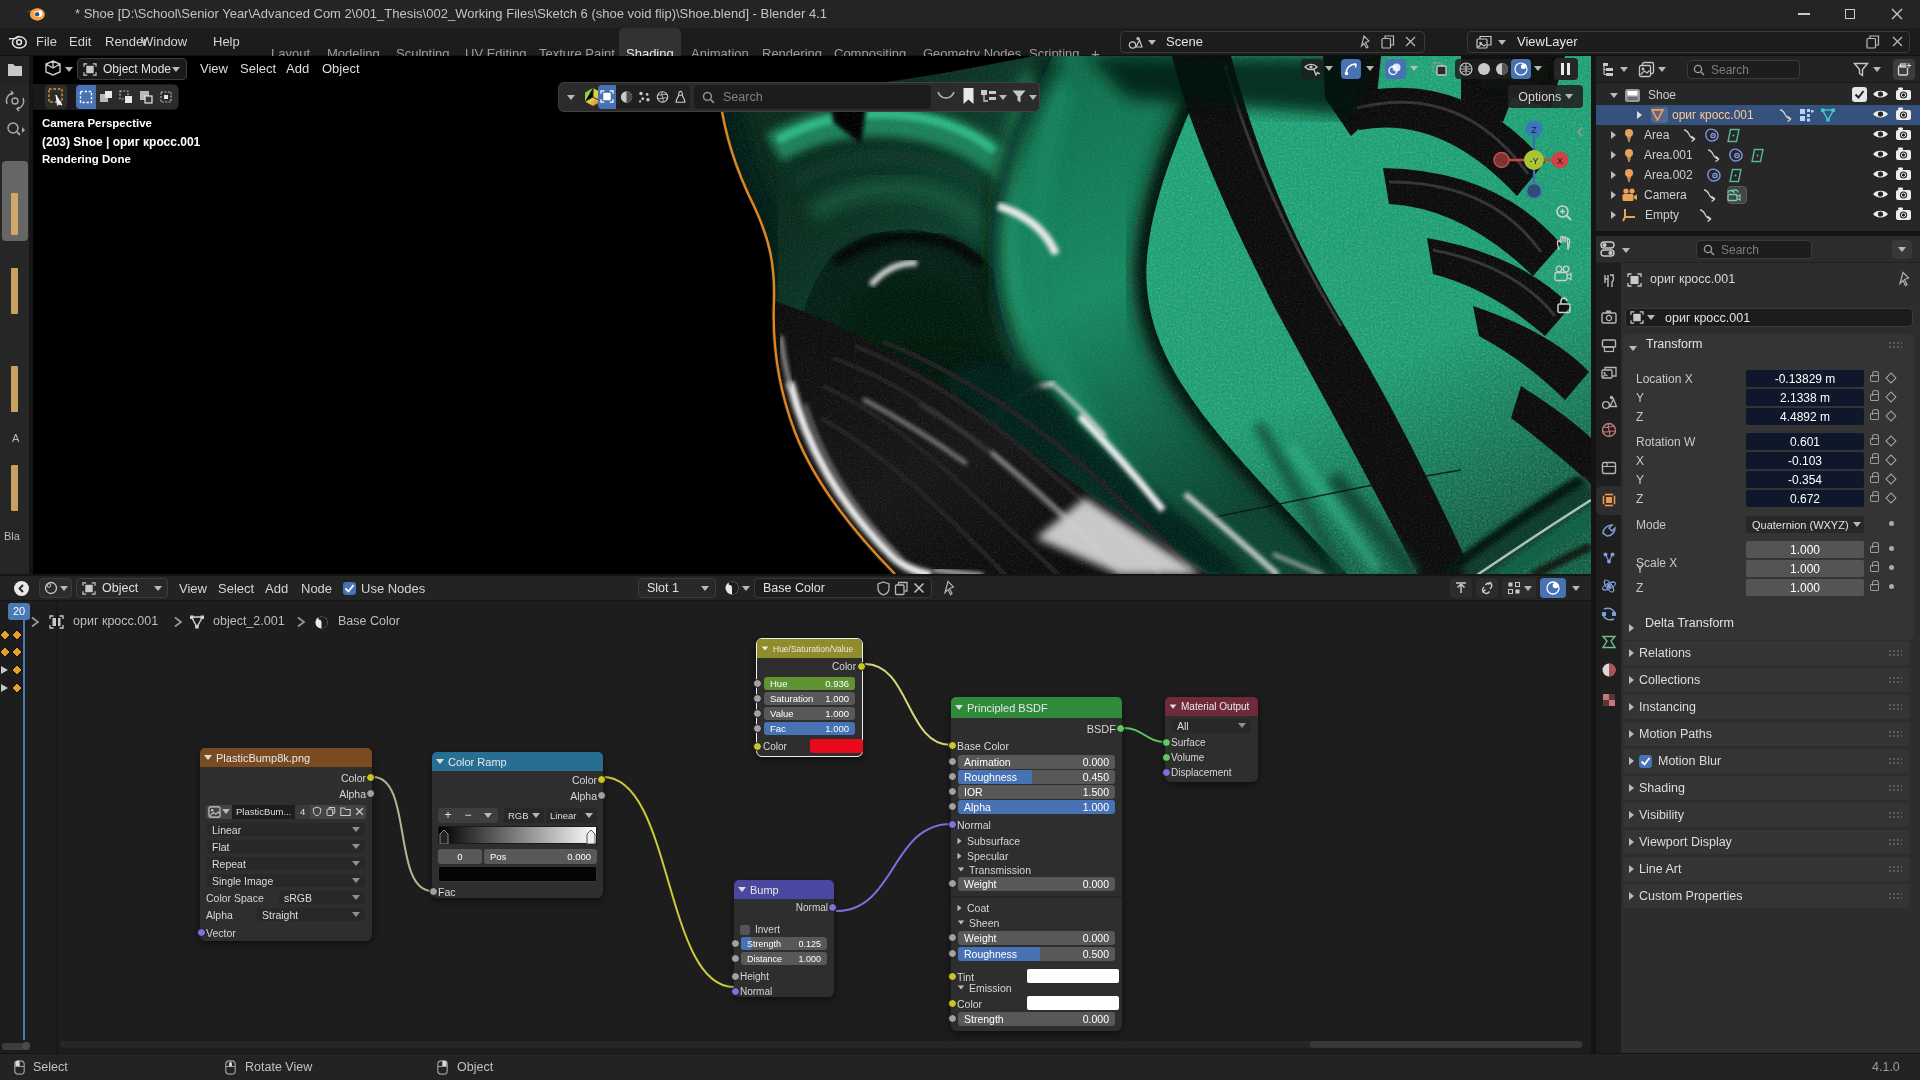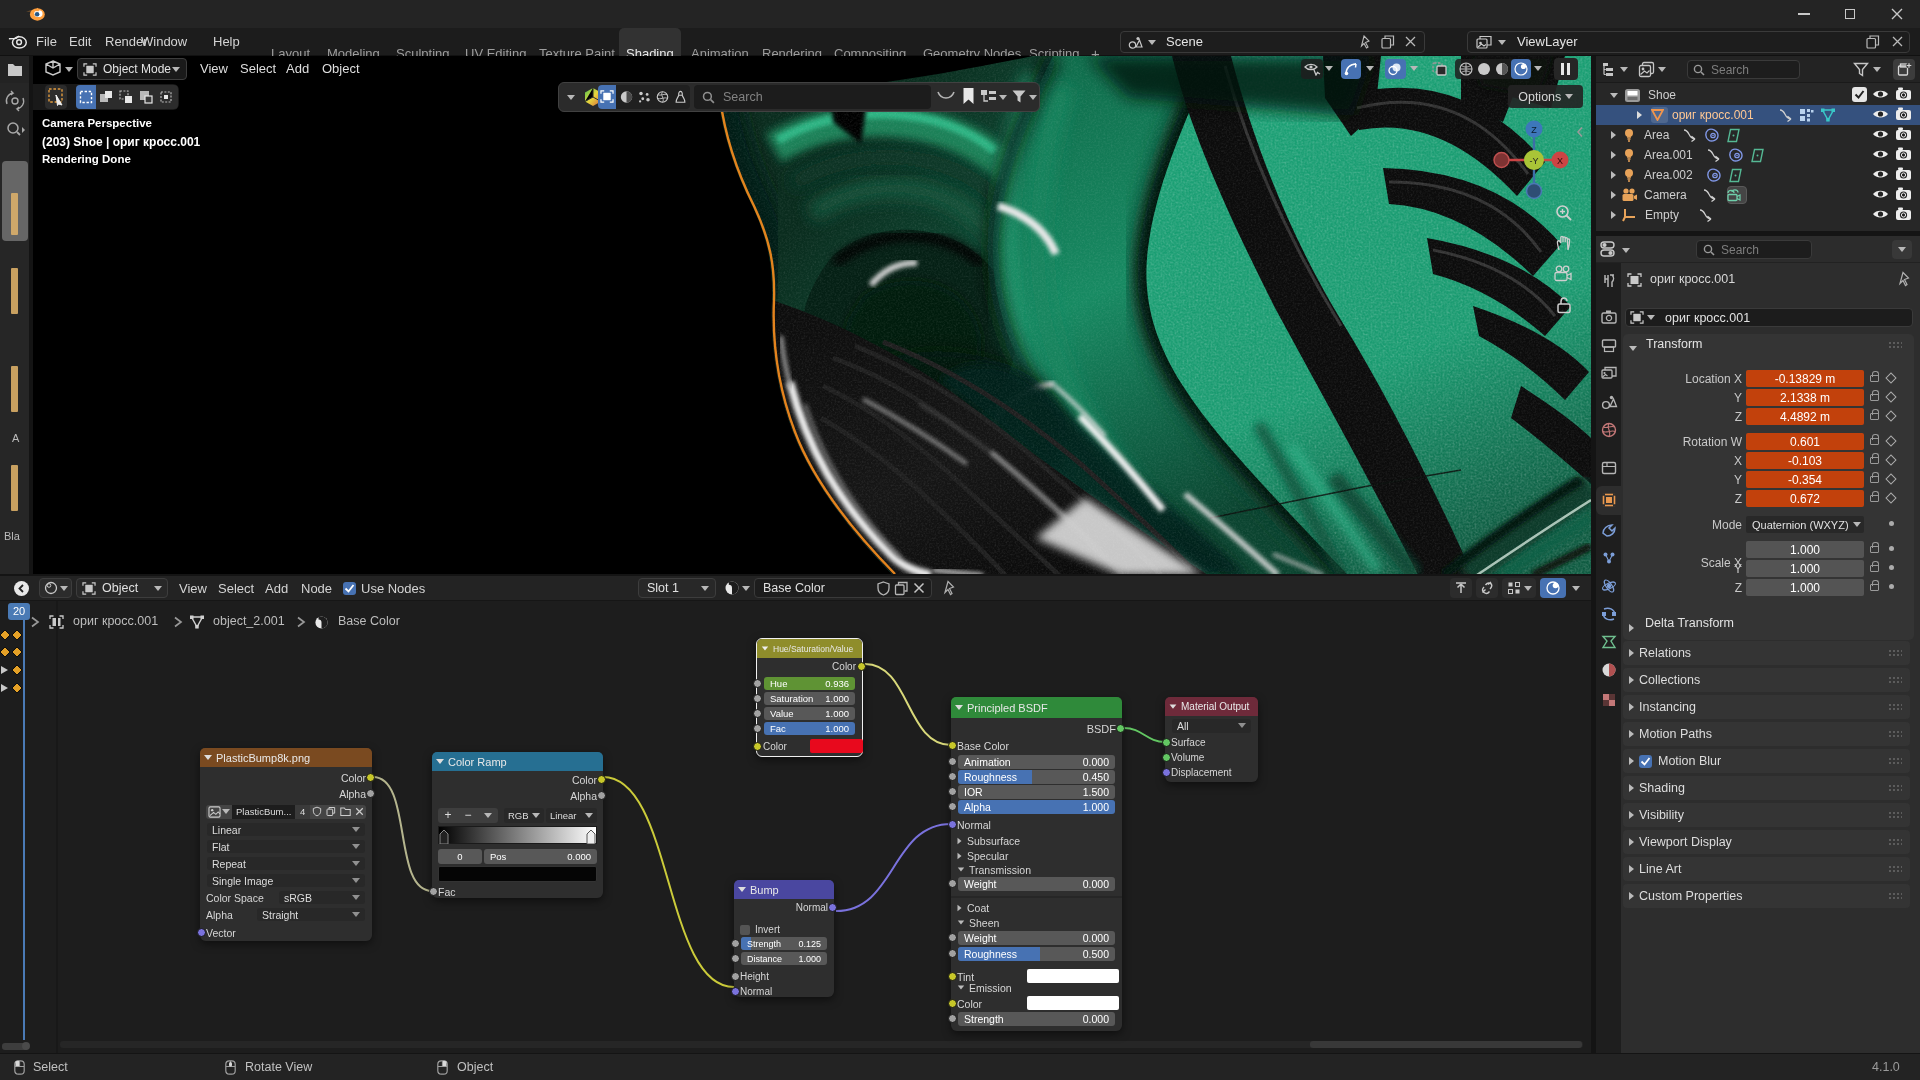--- a/index.html
+++ b/index.html
@@ -25,23 +25,23 @@
 #props{position:absolute;left:1596px;top:236px;width:324px;height:817px;background:#2d2d2d;overflow:hidden;}
 #nodeed{position:absolute;left:0;top:575px;width:1591px;height:478px;background:#1d1d1d;overflow:hidden;}
 #statusbar{position:absolute;left:0;top:1053px;width:1920px;height:27px;background:#232323;border-top:1px solid #141414;}
 .vsep{position:absolute;background:#141414;}
 .hsep{position:absolute;background:#141414;}
 
 .orow{position:absolute;left:0;width:324px;height:20px;display:flex;align-items:center;color:#cfcfcf;font-size:12px;}
 
 .panelhdr{position:absolute;left:27px;width:287px;height:24px;background:#343434;border-radius:4px;color:#dddddd;font-size:12.5px;display:flex;align-items:center;}
 .grip{position:absolute;right:8px;top:8px;width:14px;height:7px;background-image:radial-gradient(#5c5c5c 1px, transparent 1.2px);background-size:4px 4px;}
-.plabel{position:absolute;font-size:12px;color:#c8c8c8;text-align:right;}
+.plabel{position:absolute;font-size:12px;color:#c8c8c8;}
 .pfield{position:absolute;height:17px;border-radius:2px;font-size:12px;color:#fff;display:flex;align-items:center;justify-content:center;white-space:nowrap;}
-.green{background:#c2410c;}
+.green{background:#0f172a;}
 .gray{background:#545454;}
 
 .node{position:absolute;background:#2f2f2fee;border-radius:6px;box-shadow:0 3px 8px rgba(0,0,0,0.5);font-size:11px;color:#d8d8d8;}
 .nhdr{height:19px;border-radius:5px 5px 0 0;display:flex;align-items:center;color:#e8e8e8;font-size:11px;padding-left:4px;}
 .sl{position:relative;height:13.5px;border-radius:3px;background:#585858;width:100%;display:flex;align-items:center;font-size:10.5px;color:#fff;overflow:hidden;margin:0 1px;}
 .sl .fill{position:absolute;left:0;top:0;bottom:0;background:#4772b3;}
 .sl .lab{position:relative;margin-left:6px;}
 .sl .val{position:relative;margin-left:auto;margin-right:6px;}
 .ndd{height:13.5px;border-radius:3px;background:#282828;width:100%;display:flex;align-items:center;font-size:10.5px;color:#ddd;padding:0 5px;margin:0 1px;}
 .ndd .caret{margin-left:auto;border-top-color:#909090;}
@@ -57,20 +57,21 @@
 </head>
 <body>
 <div id="page">
   <div id="titlebar">
     <svg class="abs" style="left:26px;top:5px;" width="20" height="18" viewBox="0 0 22 18">
       <ellipse cx="12.5" cy="9.5" rx="8.2" ry="6.8" fill="#ff9f3e"></ellipse>
       <ellipse cx="13.6" cy="8.6" rx="4.6" ry="3.7" fill="#fff"></ellipse>
       <circle cx="12.2" cy="9.2" r="2.5" fill="#265787"></circle>
       <path d="M0 6 L10 5 L13 2 L14.5 6 Z" fill="#ff9f3e"></path>
     </svg>
+    <div class="txt" style="left:75px;top:6px;color:#c3c3c3;font-size:13px;">* Shoe [D:\School\Senior Year\Advanced Com 2\001_Thesis\002_Working Files\Sketch 6 (shoe void flip)\Shoe.blend] - Blender 4.1</div>
     <div class="txt" style="left:1798px;top:13px;width:12px;height:2px;background:#c8c8c8;"></div>
     <div class="txt" style="left:1845px;top:9px;width:10px;height:10px;border:1.5px solid #c8c8c8;"></div>
     <svg class="abs" style="left:1891px;top:8px;" width="12" height="12" viewBox="0 0 12 12">
         <path d="M1 1 L11 11 M11 1 L1 11" stroke="#c8c8c8" stroke-width="1.4"></path>
       </svg>
   </div>
   <div id="topbar">
     <svg class="abs" style="left:8px;top:5px;" width="20" height="18" viewBox="0 0 22 18">
       <g fill="none" stroke="#e8e8e8" stroke-width="1.6">
       <ellipse cx="12.5" cy="9.5" rx="7.6" ry="6.2"></ellipse>

